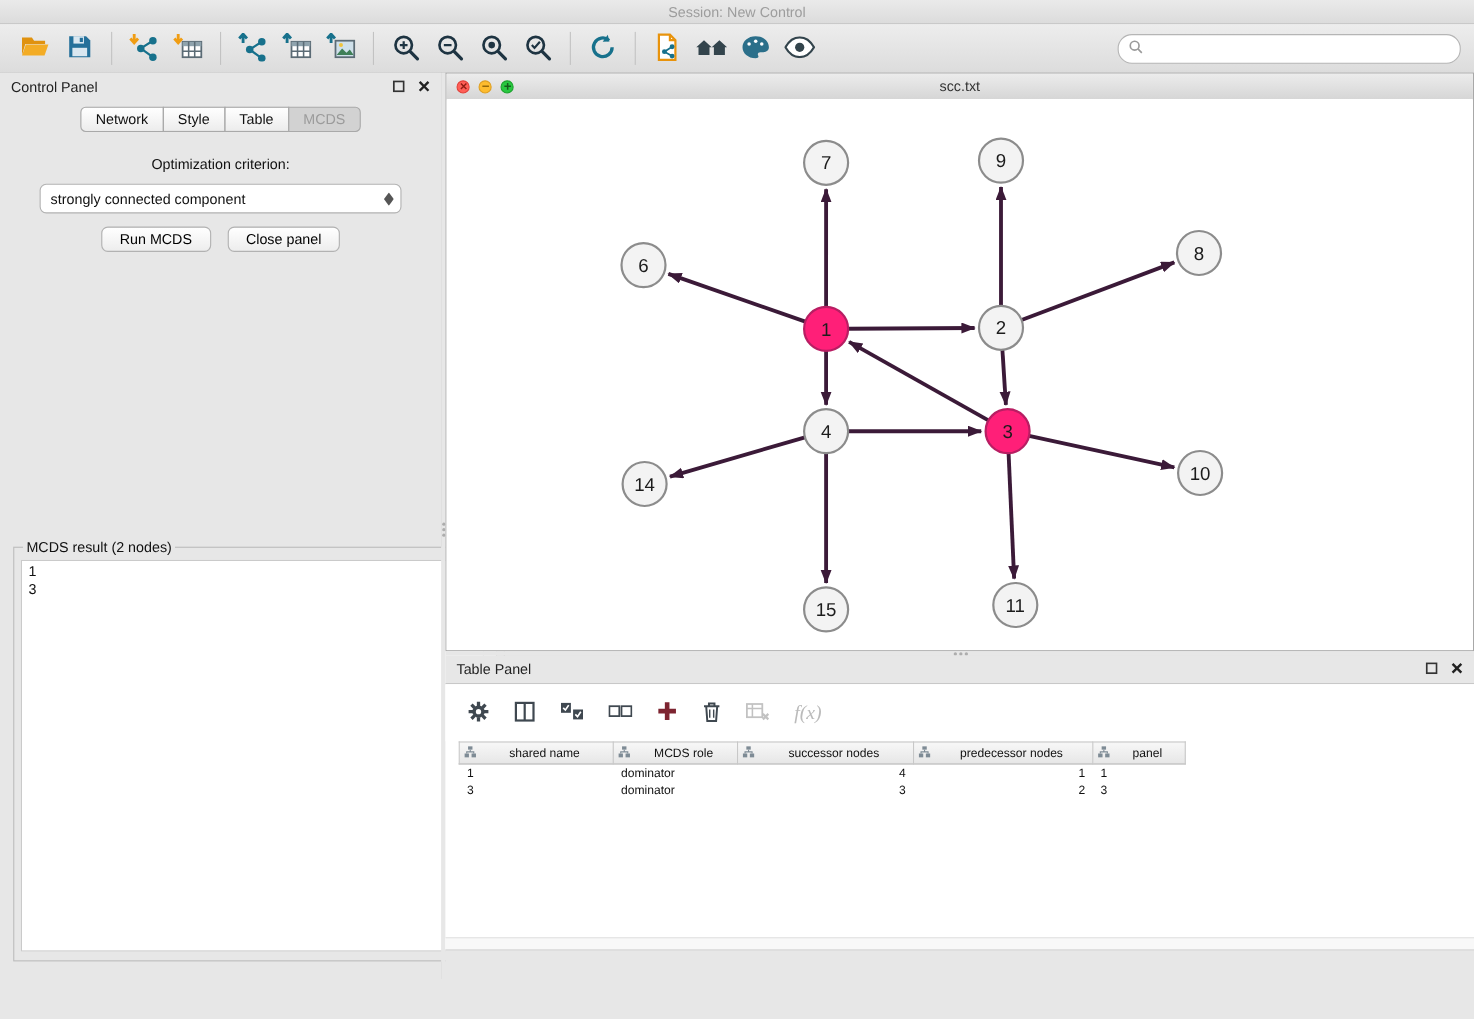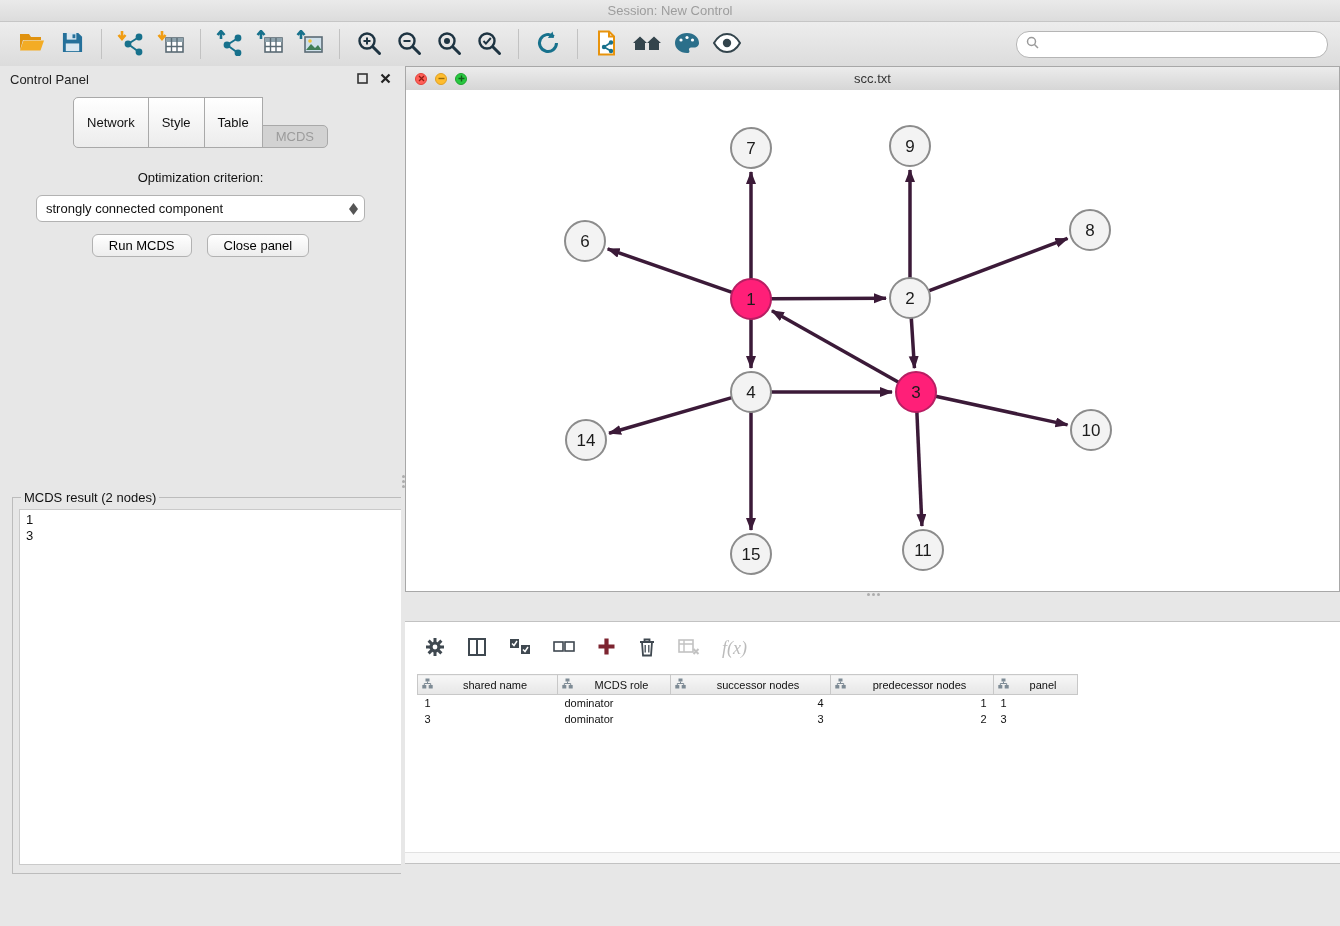--- a/index.html
+++ b/index.html
@@ -17,21 +17,21 @@
   .searchbox input{border:0;outline:0;flex:1;font:13px "Liberation Sans",sans-serif;background:transparent;color:#333;}
 
   
   .control-panel{position:absolute;left:0;top:66px;width:401px;bottom:36px;background:#e7e7e7;border-right:1px solid #9f9f9f;}
   .panel-header{height:27px;display:flex;align-items:center;padding:0 10px;font-size:13px;color:#222;}
   .panel-header .ph-icons{margin-left:auto;display:flex;gap:12px;align-items:center;}
   .seg-row{display:flex;justify-content:center;margin-top:4px;}
   .seg{padding:3px 13px;font-size:13px;background:linear-gradient(#ffffff,#ececec);border:1px solid #a9a9a9;margin-left:-1px;color:#111;cursor:pointer;}
   .seg:first-child{border-radius:5px 0 0 5px;margin-left:0;}
   .seg:last-child{border-radius:0 5px 5px 0;}
-  .seg.active{background:#d2d2d2;color:#9b9b9b;margin-top:28px;}
+  .seg.active{background:#d2d2d2;color:#9b9b9b;}
   .opt-label{text-align:center;margin-top:22px;font-size:13px;}
   .dropdown{margin:10px auto 0;width:312px;height:25px;background:#fff;border:1px solid #b2b2b2;border-radius:6px;display:flex;align-items:center;padding:0 6px 0 9px;font-size:13px;cursor:pointer;}
   .dropdown .stepper{margin-left:auto;display:flex;flex-direction:column;align-items:center;line-height:6px;color:#555;font-size:8px;}
   .cp-buttons{display:flex;justify-content:center;gap:15px;margin-top:12px;}
   .btn{height:23px;padding:0 16px;background:linear-gradient(#ffffff,#ededed);border:1px solid #b2b2b2;border-radius:6px;font-size:13px;font-family:"Liberation Sans",sans-serif;cursor:pointer;}
   fieldset.result-box{position:absolute;left:12px;top:424px;width:447px;height:384px;border:1px solid #bcbcbc;padding:4px 6px 8px 6px;margin:0;background:#e7e7e7;box-sizing:border-box;}
   fieldset.result-box legend{font-size:13px;padding:0 3px;margin-left:2px;color:#111;}
   .result-list{width:100%;height:100%;box-sizing:border-box;background:#fff;border:1px solid #cacaca;padding:2px 6px;font-size:13px;line-height:16px;overflow:hidden;position:relative;}
   .result-scroll{position:absolute;right:0;top:0;bottom:0;width:11px;background:#fafafa;border-left:1px solid #e4e4e4;}
 
@@ -370,20 +370,31 @@
 
   <div class="h-splitter">
     <div class="h-handle">
         <i></i>
         <i></i>
         <i></i>
       </div>
   </div>
 
   <div class="table-panel">
+    <div class="panel-header" style="height:24px;">
+      <span>Table Panel</span>
+      <span class="ph-icons">
+        <span><svg width="11" height="11" viewBox="0 0 11 11">
+              <rect x="1" y="1" width="9" height="9" fill="none" stroke="#333" stroke-width="1.6"></rect>
+            </svg></span>
+        <span><svg width="11" height="11" viewBox="0 0 11 11">
+              <path d="M1.5 1.5l8 8M9.5 1.5l-8 8" stroke="#222" stroke-width="2.2"></path>
+            </svg></span>
+      </span>
+    </div>
     <div class="tp-content">
       <div class="tp-toolbar">
         <button class="tp-tool">
           <span><svg width="20" height="20" viewBox="0 0 20 20">
                 <g stroke="#3f4850" stroke-width="3">
                   <path d="M10 1v4M10 15v4M1 10h4M15 10h4M3.6 3.6l2.8 2.8M13.6 13.6l2.8 2.8M16.4 3.6l-2.8 2.8M6.4 13.6l-2.8 2.8"></path>
                 </g>
                 <circle cx="10" cy="10" r="5.6" fill="#3f4850"></circle>
                 <circle cx="10" cy="10" r="2.4" fill="#fff"></circle>
               </svg></span>

